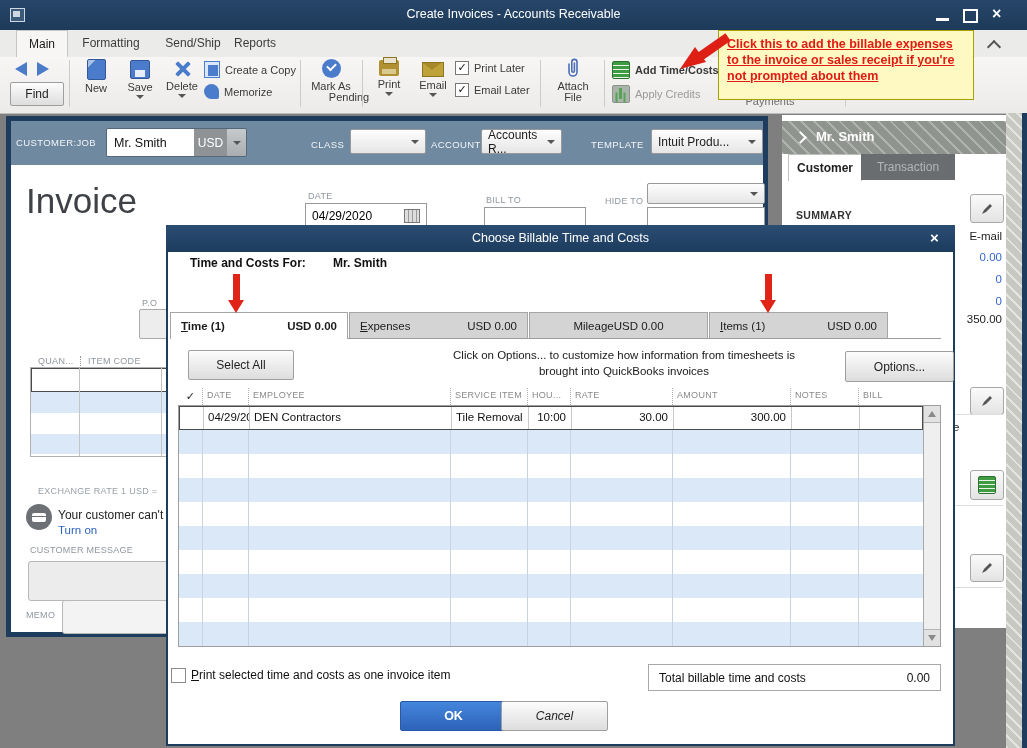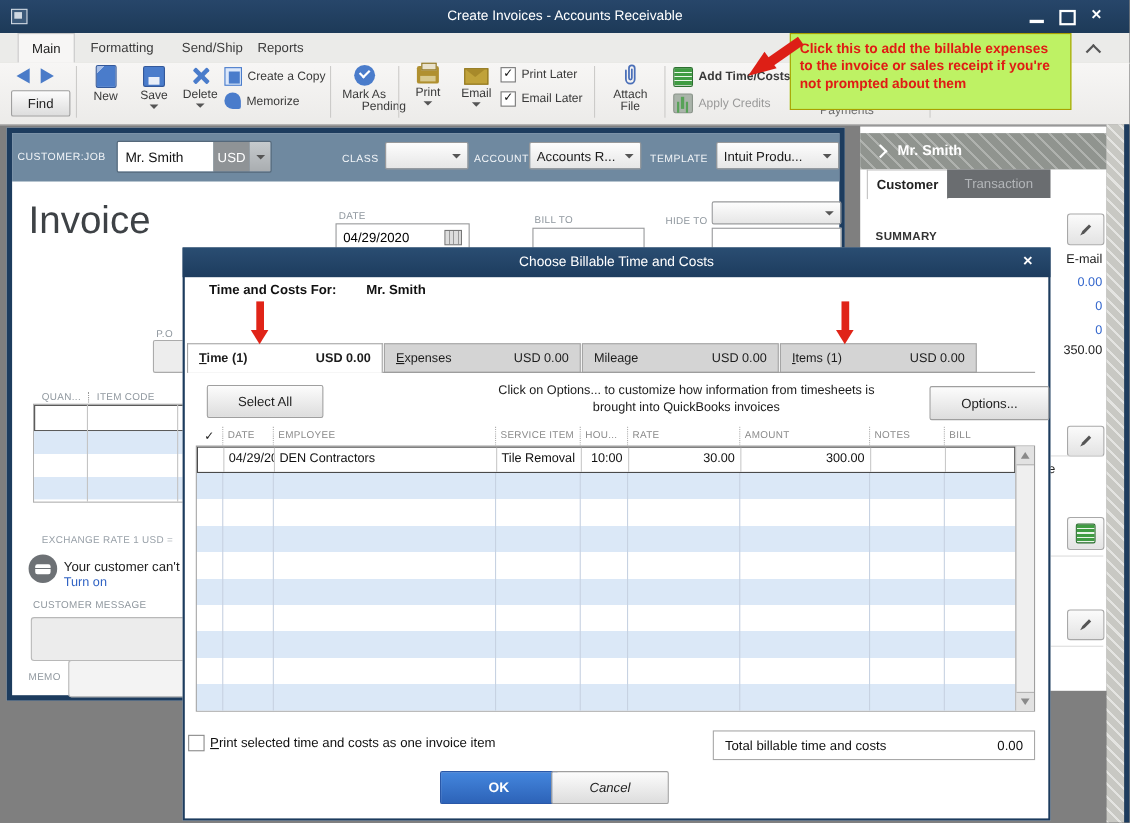--- a/index.html
+++ b/index.html
@@ -42,21 +42,21 @@
   .printer{width:20px;height:16px;position:relative;background:#b09030;border-radius:2px;margin-top:3px;}
   .printer:before{content:"";position:absolute;left:4px;top:-3px;width:12px;height:5px;background:#e9e2cc;border:1px solid #8d741f;}
   .printer:after{content:"";position:absolute;left:3px;bottom:2px;width:14px;height:5px;background:#d8c98e;}
   .envelope{width:20px;height:13px;background:#c0a23a;border:1px solid #8d741f;position:relative;margin-top:5px;}
   .envelope:after{content:"";position:absolute;left:0;top:0;width:0;height:0;border-left:9px solid transparent;border-right:9px solid transparent;border-top:7px solid #a7892a;}
   .cb{width:12px;height:12px;background:#fff;border:1px solid #777;font-size:11px;line-height:11px;color:#111;text-align:center;}
   .greensheet{width:16px;height:16px;background:repeating-linear-gradient(180deg,#3f9c42 0 3px,#e9f5e9 3px 4px);border:1px solid #2c7030;border-radius:2px;}
   .graycred{width:16px;height:16px;background:#aab4aa;border:1px solid #8a948a;border-radius:2px;position:relative;}
   .graycred:after{content:"";position:absolute;left:6px;top:2px;width:3px;height:11px;background:#57a257;box-shadow:-4px 4px 0 -0.5px #57a257,4px 4px 0 -0.5px #57a257;}
   
-  .tooltip{left:718px;top:30px;width:238px;height:58px;background:#bef264;border:1px solid #a8a000;color:#e01b14;font-size:12.5px;font-weight:bold;line-height:16px;padding:5px 8px;z-index:100;}
+  .tooltip{left:718px;top:30px;width:238px;height:58px;background:#fef9c3;border:1px solid #a8a000;color:#e01b14;font-size:12.5px;font-weight:bold;line-height:16px;padding:5px 8px;z-index:100;text-decoration:underline;}
   
   .invwin{left:6px;top:116px;width:752px;height:511px;border:5px solid #1d3c5e;background:#fff;}
   .custbar{left:11px;top:121px;width:752px;height:44px;background:#6f89a0;z-index:3;}
   .wlbl{color:#f2f5f8;font-size:9.5px;letter-spacing:.4px;}
   .glbl{color:#8f979e;font-size:9px;letter-spacing:.3px;}
   .fieldsel{background:linear-gradient(#fdfdfd,#e6e6e6);border:1px solid #98999b;border-radius:2px;display:flex;align-items:center;justify-content:space-between;padding:0 6px;font-size:12px;color:#1c1c1c;box-sizing:border-box;}
   .wfield{background:#fff;border:1px solid #98999b;box-sizing:border-box;}
   .cal{width:14px;height:12px;border:1px solid #777;background:repeating-linear-gradient(90deg,#ddd 0 3px,#999 3px 4px);}
   .paycirc{width:26px;height:26px;border-radius:50%;background:#6d7175;position:relative;}
   .paycirc:after{content:"";position:absolute;left:6px;top:9px;width:14px;height:9px;border-radius:2px;background:linear-gradient(#fff 0 3px,#6d7175 3px 4px,#fff 4px);}
@@ -191,21 +191,21 @@
     <span style="width:19px;background:linear-gradient(#c6cacd,#a9adb0);display:flex;align-items:center;justify-content:center;">
         <span class="dd"></span>
       </span>
   </div>
   <div class="abs wlbl" style="left:311px;top:139px;z-index:4;">CLASS</div>
   <div class="abs fieldsel" style="left:350px;top:129px;width:76px;height:25px;z-index:4;">
       <span></span>
       <span class="dd"></span>
     </div>
   <div class="abs wlbl" style="left:431px;top:139px;z-index:4;">ACCOUNT</div>
-  <div class="abs fieldsel" style="left:481px;top:129px;width:102px;height:25px;z-index:4;">
+  <div class="abs fieldsel" style="left:481px;top:129px;width:81px;height:25px;z-index:4;">
       <span>Accounts R...</span>
       <span class="dd"></span>
     </div>
   <div class="abs wlbl" style="left:591px;top:139px;z-index:4;">TEMPLATE</div>
   <div class="abs fieldsel" style="left:651px;top:129px;width:112px;height:25px;z-index:4;">
       <span>Intuit Produ...</span>
       <span class="dd"></span>
     </div>
 
   <div class="abs" style="left:26px;top:181px;font-size:35px;color:#3e4246;">Invoice</div>
@@ -298,21 +298,21 @@
     </div>
 
   <div class="abs dtab active" style="left:170px;width:178px;">
     <span class="fl">Time (1)</span>
     <span>USD 0.00</span>
   </div>
   <div class="abs dtab" style="left:349px;width:179px;">
     <span class="fl">Expenses</span>
     <span>USD 0.00</span>
   </div>
-  <div class="abs dtab" style="left:529px;width:179px;">
+  <div class="abs dtab" style="left:529px;width:179px;justify-content:center;">
     <span>Mileage</span>
     <span>USD 0.00</span>
   </div>
   <div class="abs dtab" style="left:709px;width:179px;">
     <span class="fl">Items (1)</span>
     <span>USD 0.00</span>
   </div>
   <div class="abs" style="left:170px;top:338px;width:771px;height:1px;background:#9c9c9c;z-index:52;"></div>
 
   <div class="abs btn" style="left:188px;top:350px;width:104px;height:28px;z-index:52;">

